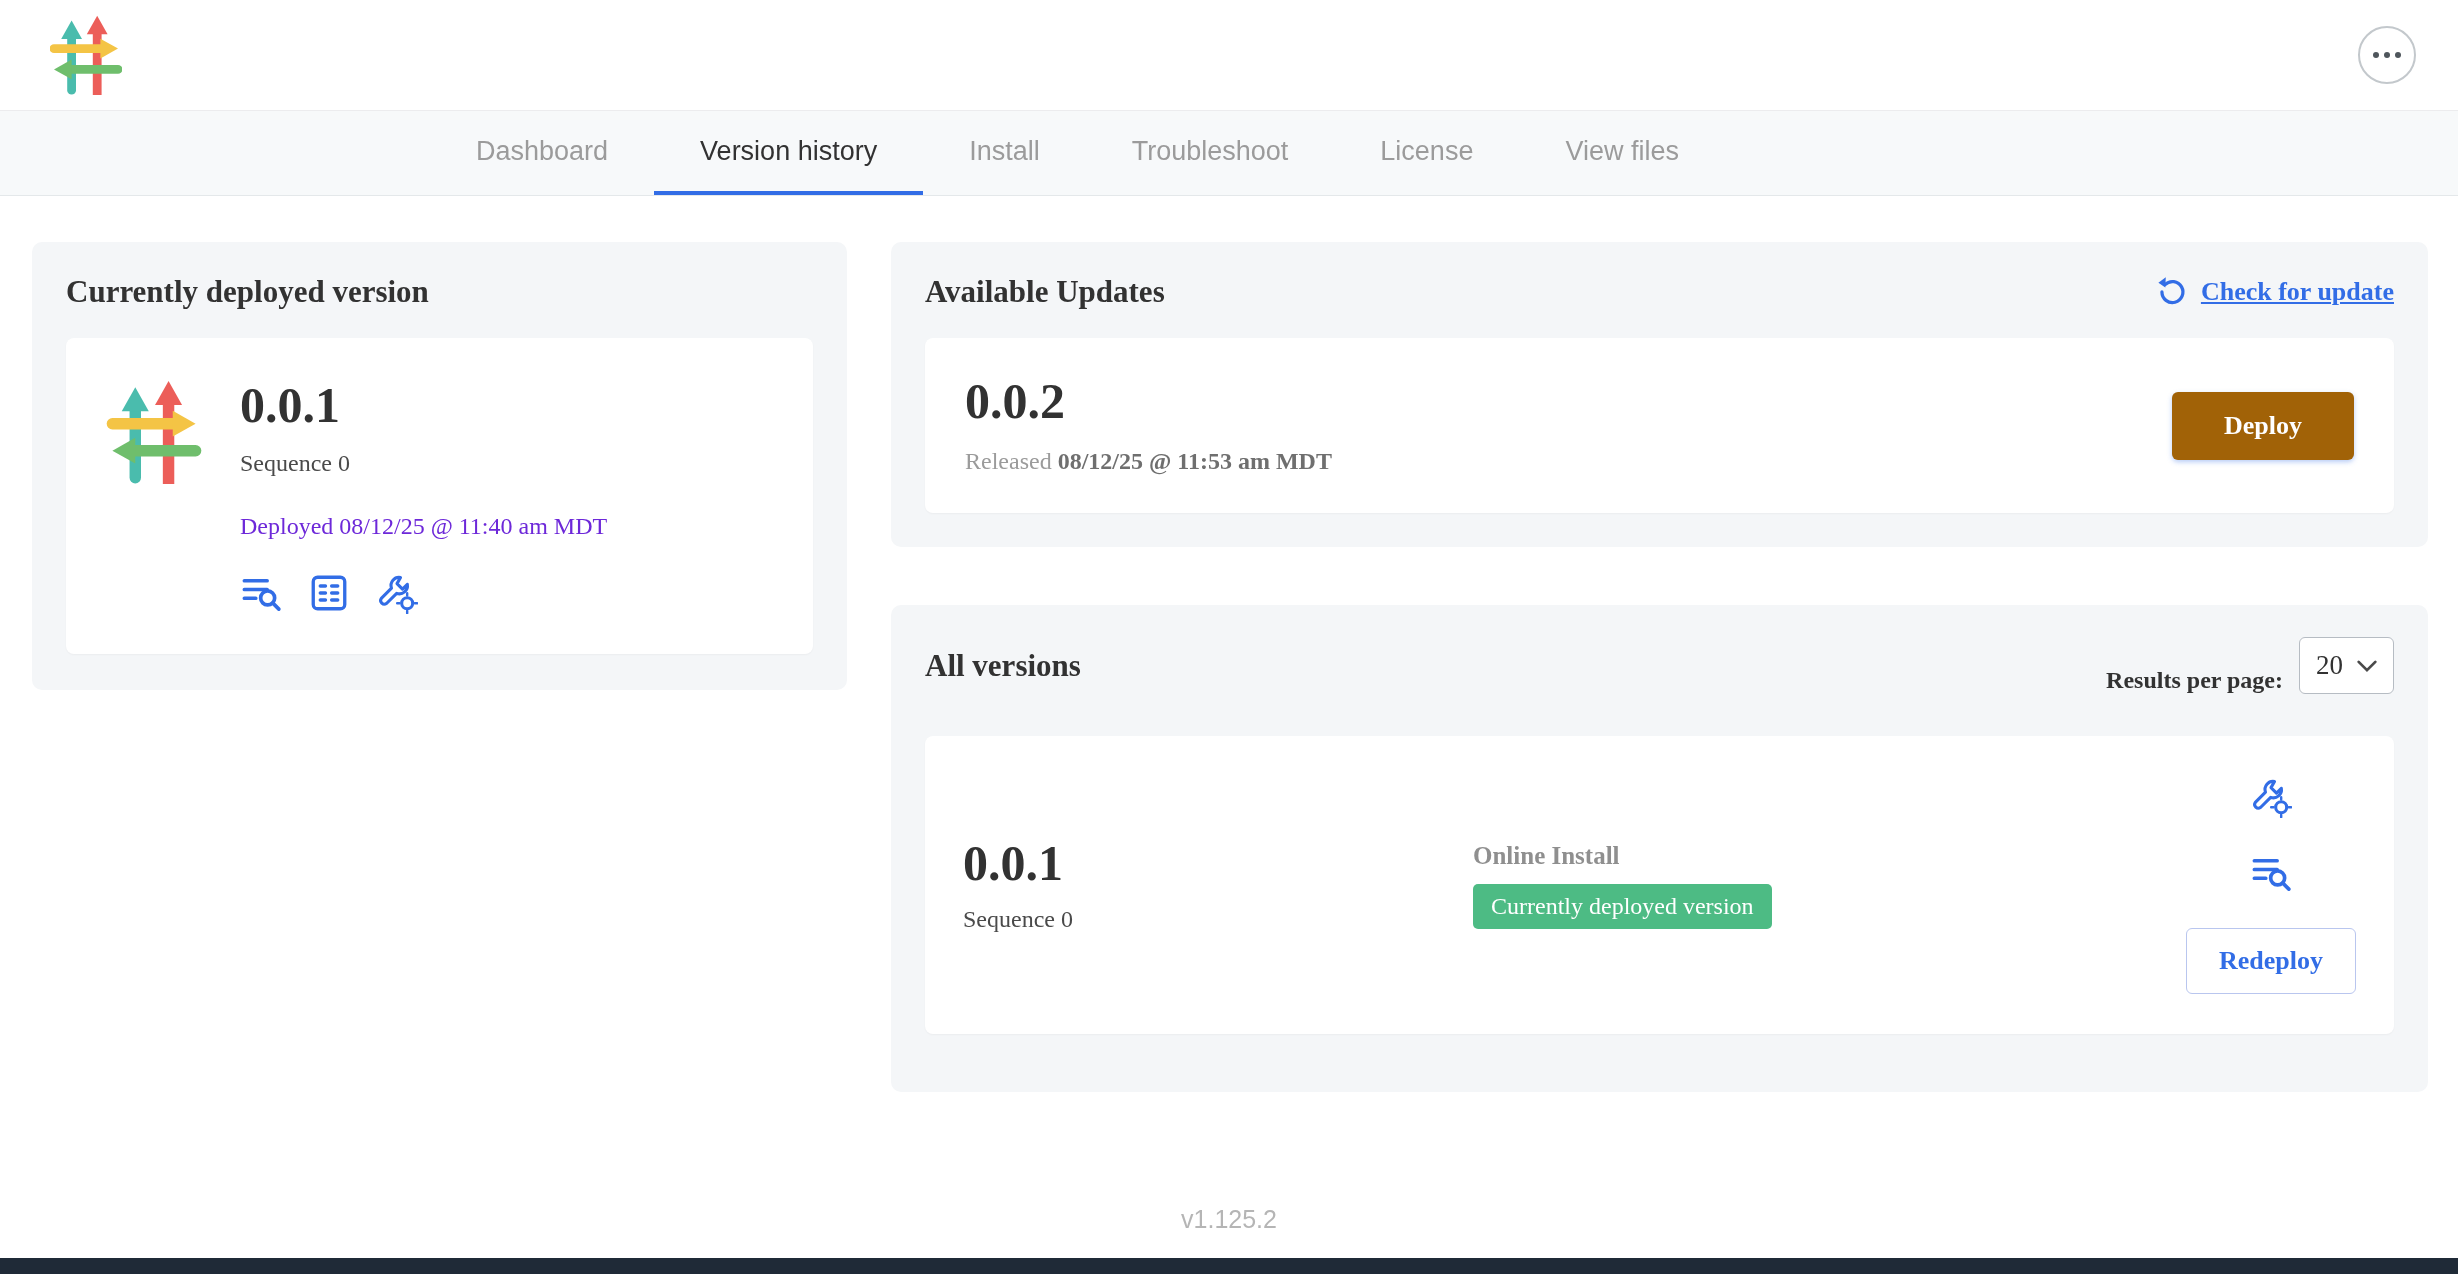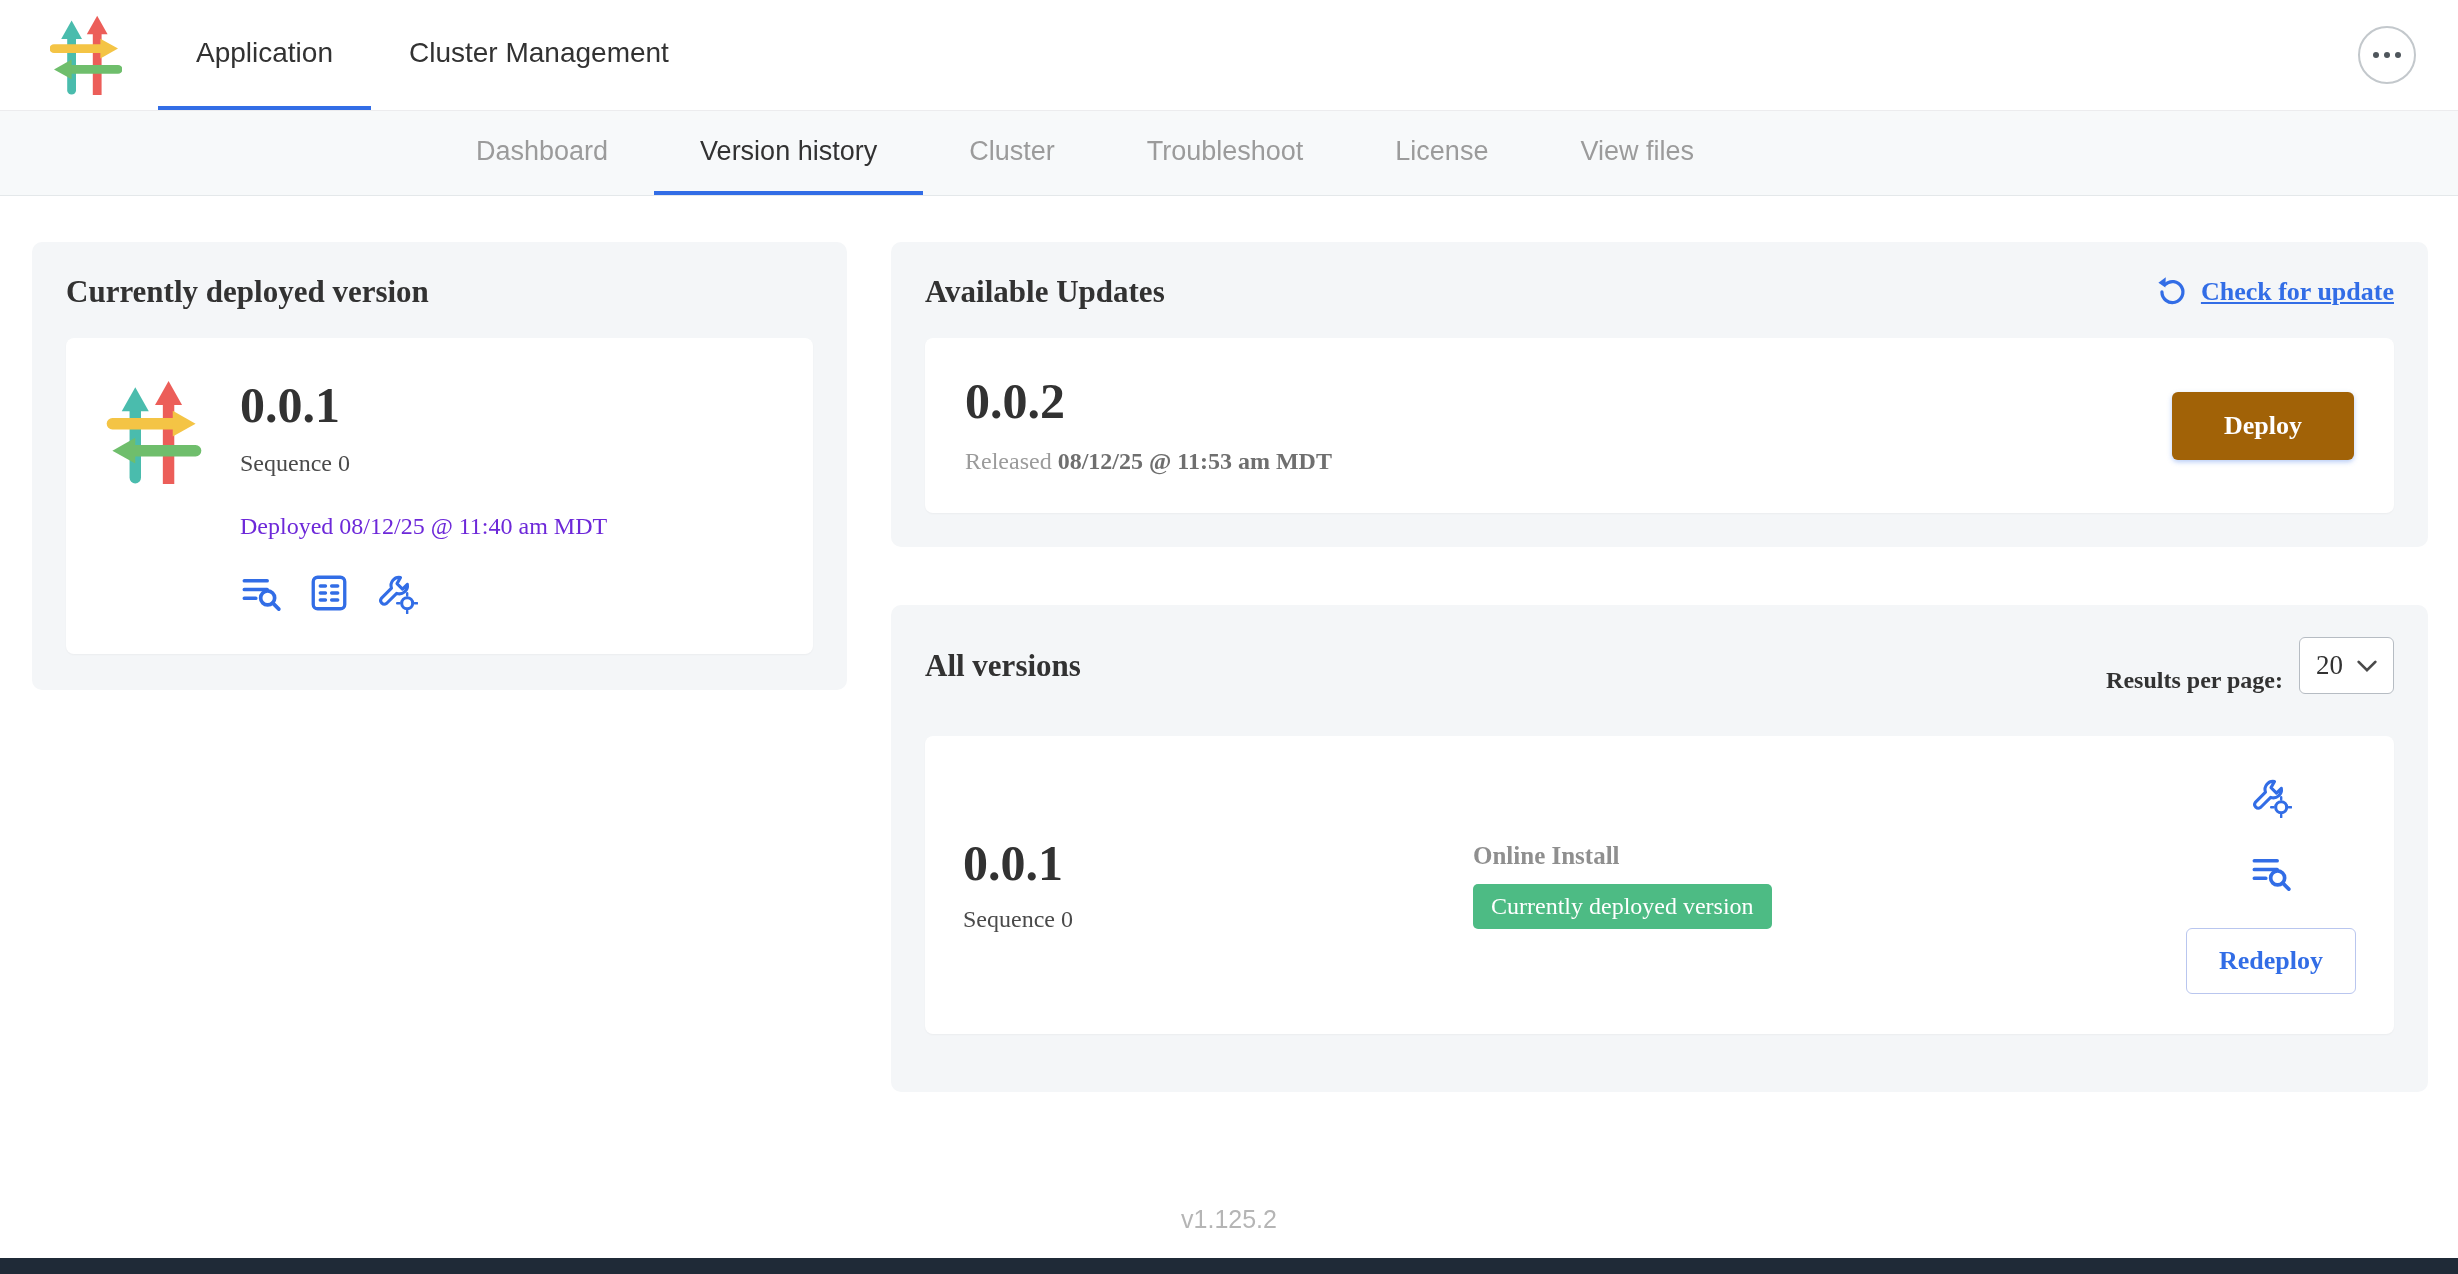--- a/index.html
+++ b/index.html
@@ -137,35 +137,31 @@
       <line x1="13" y1="47" x2="13" y2="14" stroke="#4ABCAD" stroke-width="5.5"></line>
       <polygon points="13,3.5 6.5,15 19.5,15" fill="#4ABCAD"></polygon>
       <line x1="29" y1="50" x2="29" y2="11" stroke="#EC5E59" stroke-width="5.5"></line>
       <polygon points="29,0.5 22.5,12 35.5,12" fill="#EC5E59"></polygon>
       <line x1="2" y1="21" x2="32" y2="21" stroke="#F4C445" stroke-width="5.5"></line>
       <polygon points="42,21 31,14.8 31,27.2" fill="#F4C445"></polygon>
       <line x1="42" y1="34" x2="12" y2="34" stroke="#6FBE6C" stroke-width="5.5"></line>
       <polygon points="2,34 13,27.8 13,40.2" fill="#6FBE6C"></polygon>
     </g>
   </svg>
-  <nav class="top-tabs">
-    <div class="top-tab active">Application</div>
-    <div class="top-tab">Cluster Management</div>
-  </nav>
   <div class="overflow-btn">
     <span class="dot"></span>
     <span class="dot"></span>
     <span class="dot"></span>
   </div>
 </header>
 
 <nav class="subnav">
   <div class="subnav-item">Dashboard</div>
   <div class="subnav-item active">Version history</div>
-  <div class="subnav-item">Cluster</div>
+  <div class="subnav-item">Install</div>
   <div class="subnav-item">Troubleshoot</div>
   <div class="subnav-item">License</div>
   <div class="subnav-item">View files</div>
 </nav>
 
 <main>
 
   <section class="panel left-panel">
     <div class="panel-title">Currently deployed version</div>
     <div class="deployed-card">

